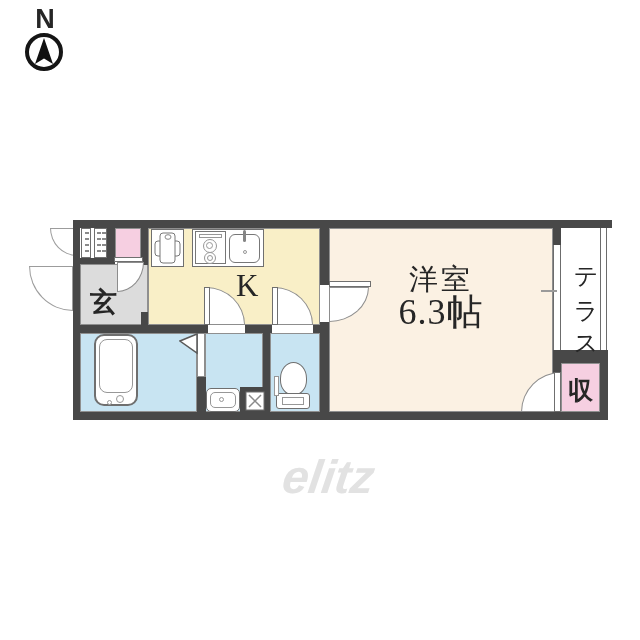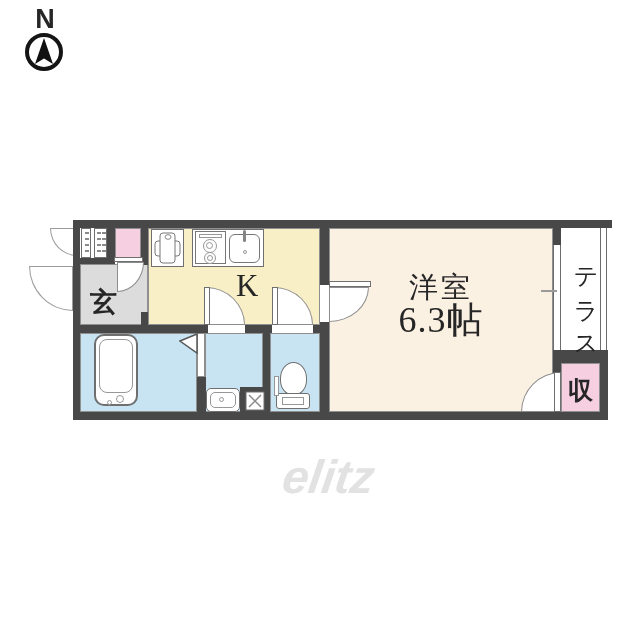--- a/index.html
+++ b/index.html
@@ -131,21 +131,21 @@
     <path d="M4 4 L16 16 M16 4 L4 16" stroke="#8a8a8a" stroke-width="1.5"></path>
   </svg>
 
   <div class="fix" style="left:280px;top:362px;width:27px;height:33px;border-radius:50% 50% 45% 45%;"></div>
   <div class="fix" style="left:276px;top:393px;width:34px;height:16px;border-radius:3px;"></div>
   <div class="fix2" style="left:282px;top:397px;width:22px;height:8px;"></div>
   <div class="fix2" style="left:274px;top:376px;width:5px;height:20px;"></div>
 
   <div class="lbl" style="left:90px;top:284px;font-size:27px;font-weight:bold;">玄</div>
   <div class="lbl" style="left:236px;top:268px;font-size:31px;">K</div>
-  <div class="lbl" style="left:349px;top:271px;width:184px;text-align:center;font-size:29px;line-height:33px;letter-spacing:3px;">
+  <div class="lbl" style="left:349px;top:263px;width:184px;text-align:center;font-size:29px;line-height:33px;letter-spacing:3px;">
     <div>洋室</div>
     <div style="font-size:36px;letter-spacing:1px;">6.3帖</div>
   </div>
   <div class="lbl vtext" style="left:570px;top:251px;font-size:24px;letter-spacing:7px;height:104px;">テラス</div>
   <div class="lbl" style="left:568px;top:374px;font-size:25px;font-weight:bold;">収</div>
 
   <div class="wm" style="left:283px;top:449px;font-size:47px;font-weight:900;font-style:italic;transform:skewX(-8deg);">elitz</div>
 
 </div>
 

